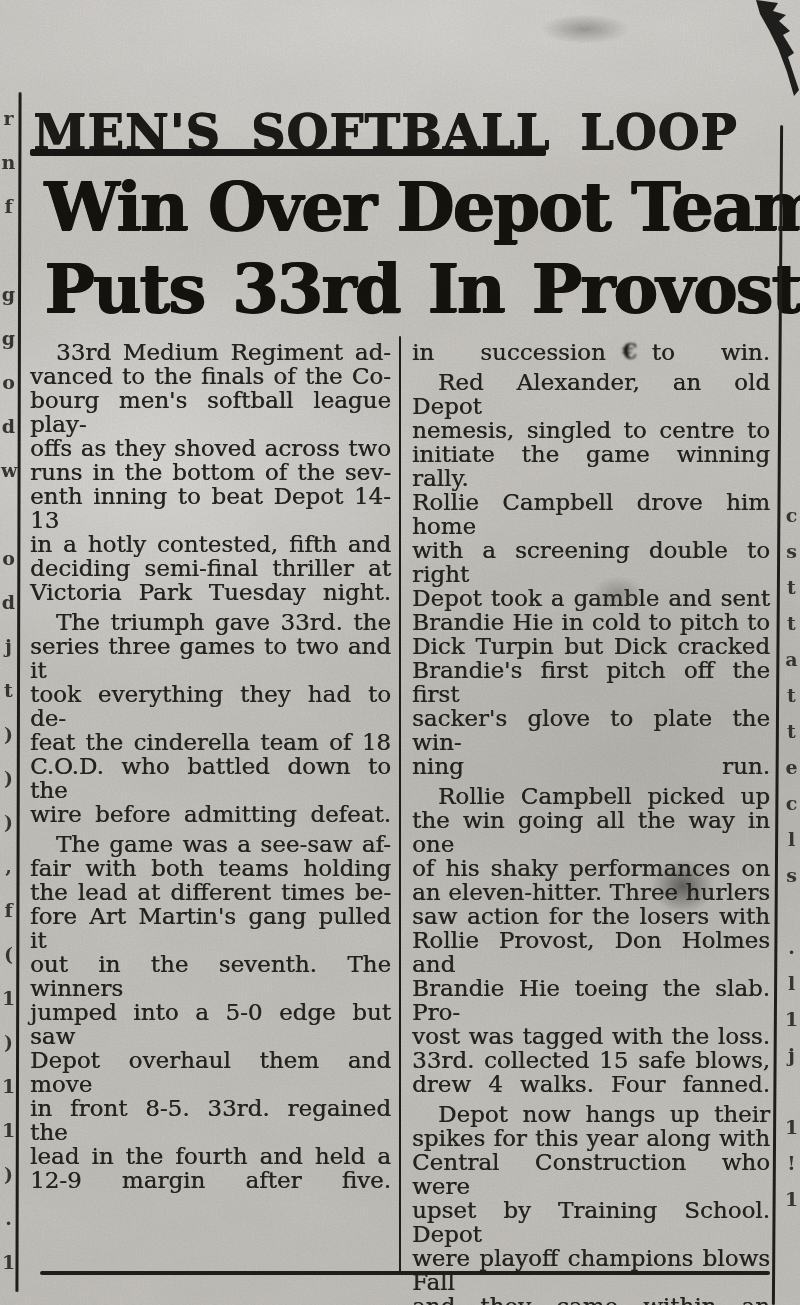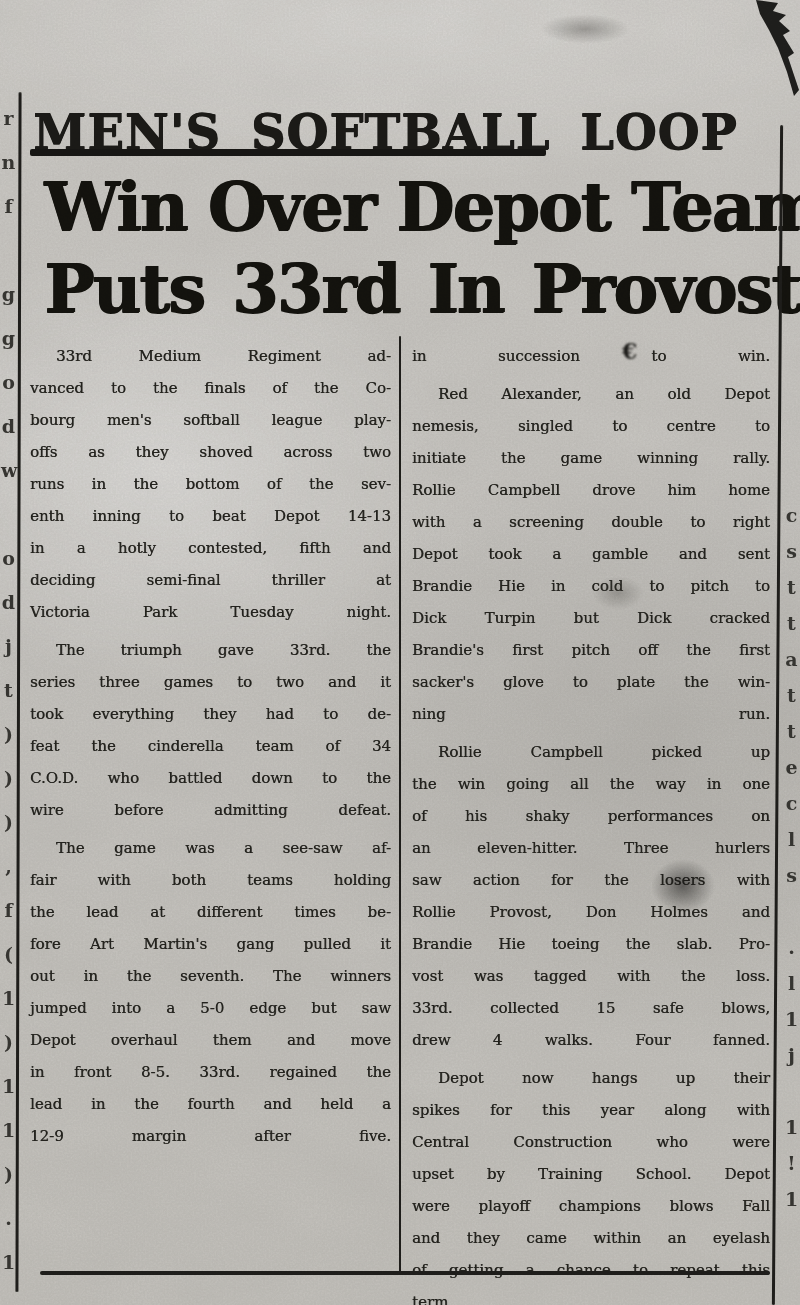--- a/index.html
+++ b/index.html
@@ -38,21 +38,21 @@
   }
   .headline { position:absolute; left:44px; top:166px; width:756px; color:#15140f; }
   .headline .hl-line {
     font-size:67px; line-height:82px; font-weight:bold; letter-spacing:-2px; word-spacing:0px;
     text-align:justify; text-align-last:justify; white-space:nowrap;
     text-shadow:1.2px 0 0 currentColor, 0 0.8px 0 currentColor; filter:blur(0.5px);
   }
 
   
   .col {
-    position:absolute; top:340px; font-size:15px; line-height:32px;
+    position:absolute; top:340px; font-size:23px; line-height:24px;
     text-align:justify; text-align-last:justify; color:#262520;
     text-shadow:0.4px 0 0 rgba(38,37,32,0.75); filter:blur(0.35px);
   }
   .col-left  { left:30px;  width:361px; }
   .col-right { left:412px; width:358px; }
   .col p { margin:0 0 6px 0; white-space:pre-line; text-indent:26px; }
   .col p.cont { text-indent:0; }
   .col p.gap-top { margin-top:18px; }
 
   
@@ -111,21 +111,21 @@
 bourg men's softball league play-
 offs as they shoved across two
 runs in the bottom of the sev-
 enth inning to beat Depot 14-13
 in a hotly contested, fifth and
 deciding semi-final thriller at
 Victoria Park Tuesday night.</p>
     <p>The triumph gave 33rd. the
 series three games to two and it
 took everything they had to de-
-feat the cinderella team of 34
+feat the cinderella team of 18
 C.O.D. who battled down to the
 wire before admitting defeat.</p>
     <p>The game was a see-saw af-
 fair with both teams holding
 the lead at different times be-
 fore Art Martin's gang pulled it
 out in the seventh. The winners
 jumped into a 5-0 edge but saw
 Depot overhaul them and move
 in front 8-5. 33rd. regained the

